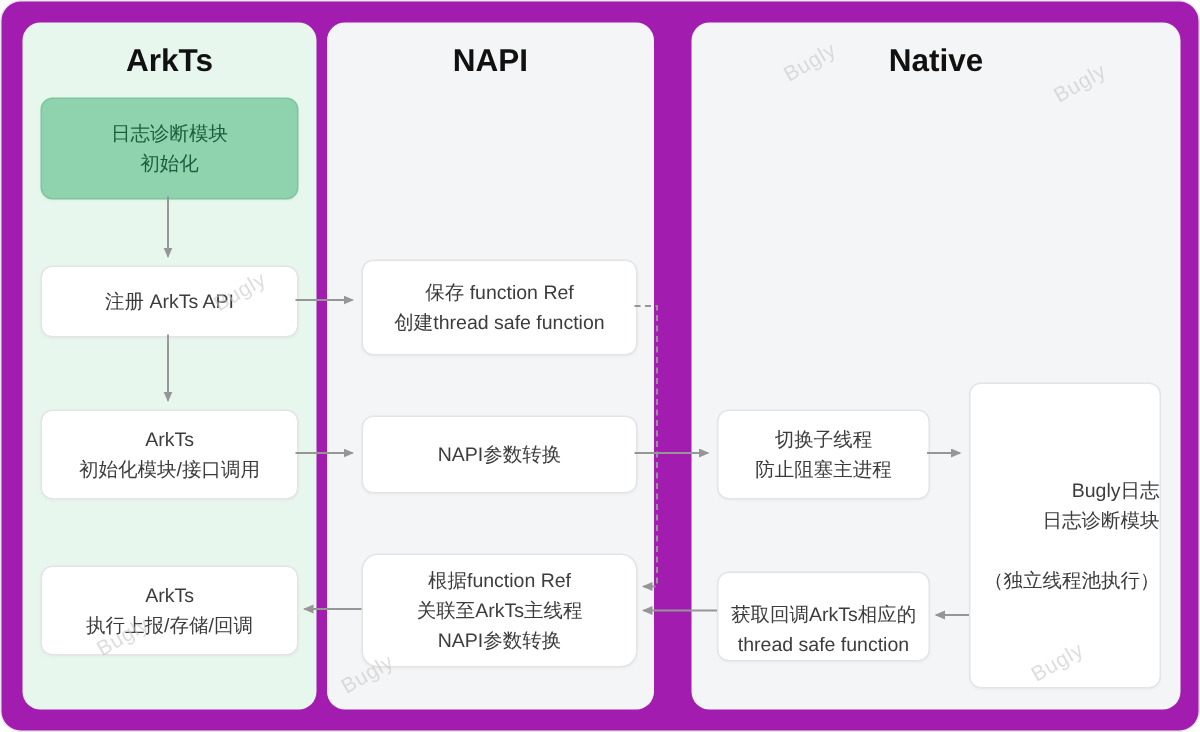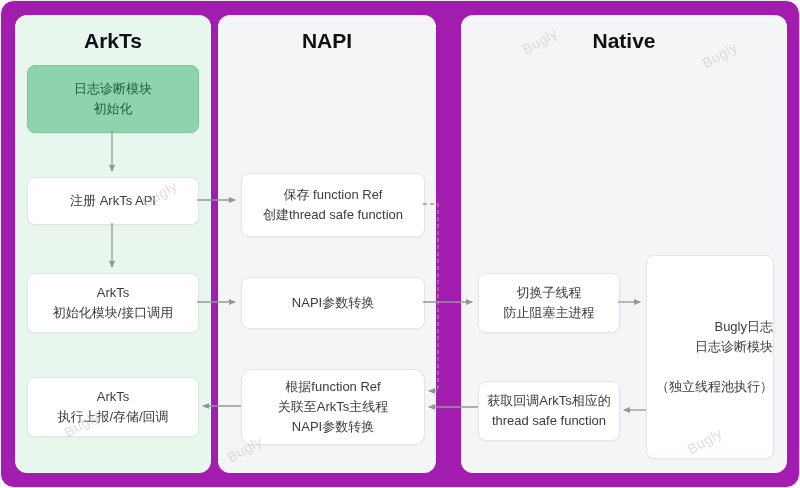--- a/index.html
+++ b/index.html
@@ -28,21 +28,21 @@
   }
   
   #n-log-init      { left:26px;  top:64px;  width:170px; height:66px; }
   #n-register-api  { left:26px;  top:176px; width:170px; height:46px;text-align:right; }
   #n-arkts-init    { left:26px;  top:272px; width:170px; height:58px; }
   #n-arkts-exec    { left:26px;  top:376px; width:170px; height:58px; }
   #n-create-tsf    { left:240px; top:172px; width:182px; height:62px; }
   #n-napi-convert  { left:240px; top:276px; width:182px; height:50px; }
   #n-ref-link      { left:240px; top:368px; width:182px; height:74px;border-radius:11px; }
   #n-switch-thread { left:477px; top:272px; width:140px; height:58px; }
-  #n-get-tsf       { left:477px; top:380px; width:140px; height:58px; }
+  #n-get-tsf       { left:477px; top:380px; width:140px; height:58px;justify-content:flex-end; }
   #n-bugly-core    { left:645px; top:254px; width:126px; height:202px;align-items:flex-end; }
   #n-bugly-core .gap { margin-top:20px; }
 
   svg.flow { position:absolute; left:0; top:0; width:800px; height:488px; pointer-events:none; }
   .flow-line { stroke:var(--arrow_color); stroke-width:1.3; fill:none; }
   .flow-line.dashed { stroke-dasharray:4 3; }
   .arrowhead { fill:var(--arrow_color); }
 
   .wm {
     position:absolute; color:var(--watermark); opacity:0.6; font-size:14px;

